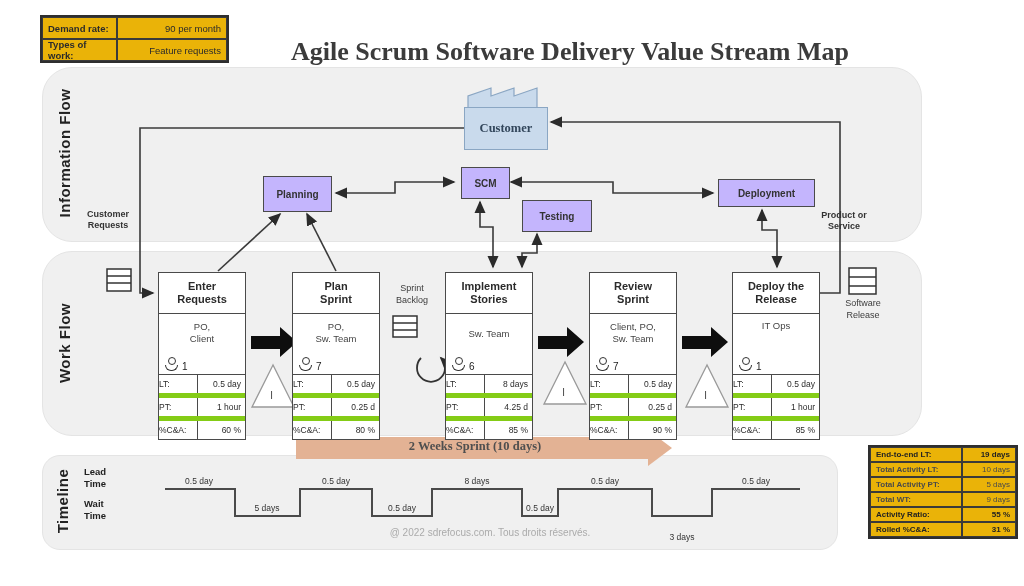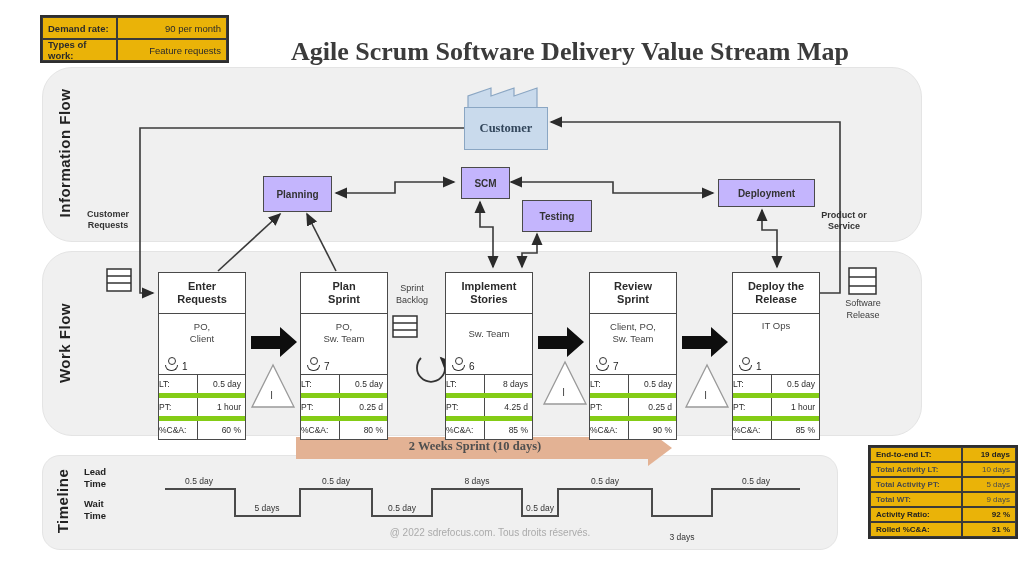--- a/index.html
+++ b/index.html
@@ -169,21 +169,21 @@
           <span class="mlab">PT:</span>
           <span class="mval">1 hour</span>
         </div>
       <div class="mrow">
           <span class="mlab">%C&amp;A:</span>
           <span class="mval">60 %</span>
         </div>
     </div>
   </div>
 
-  <div class="proc" style="left:300px;">
+  <div class="proc" style="left:292px;">
     <div class="ptitle">
         <span>Plan
 Sprint</span>
       </div>
     <div class="pteam">
       <span class="tname">PO,
 Sw. Team</span>
       <span class="pcrew">
           <span class="person"></span>
           <span class="pcount">7</span>
@@ -322,18 +322,18 @@
   <div class="ptable summary">
     <div class="cell lab b">End-to-end LT:</div>
     <div class="cell val b">19 days</div>
     <div class="cell lab">Total Activity LT:</div>
     <div class="cell val">10 days</div>
     <div class="cell lab">Total Activity PT:</div>
     <div class="cell val">5 days</div>
     <div class="cell lab">Total WT:</div>
     <div class="cell val">9 days</div>
     <div class="cell lab b">Activity Ratio:</div>
-    <div class="cell val b">92 %</div>
+    <div class="cell val b">55 %</div>
     <div class="cell lab b">Rolled %C&amp;A:</div>
     <div class="cell val b">31 %</div>
   </div>
 
 </div>
 
 </body></html>

